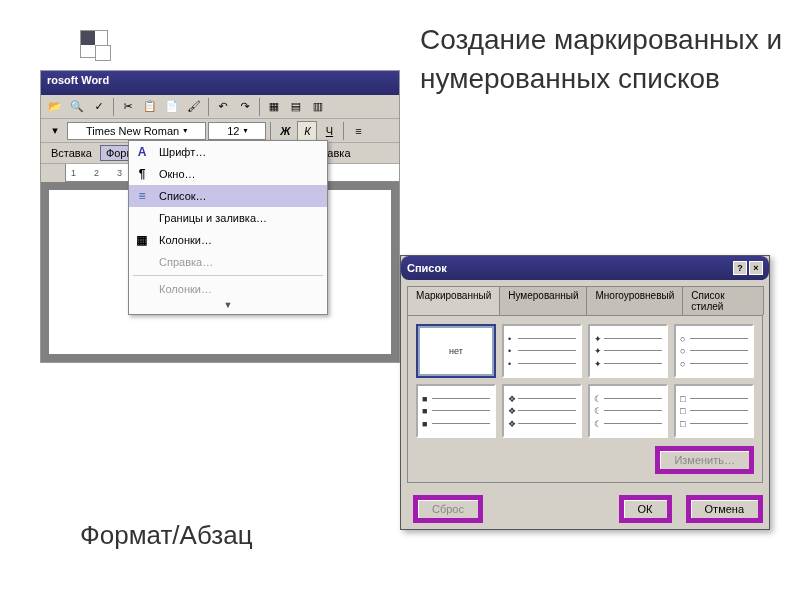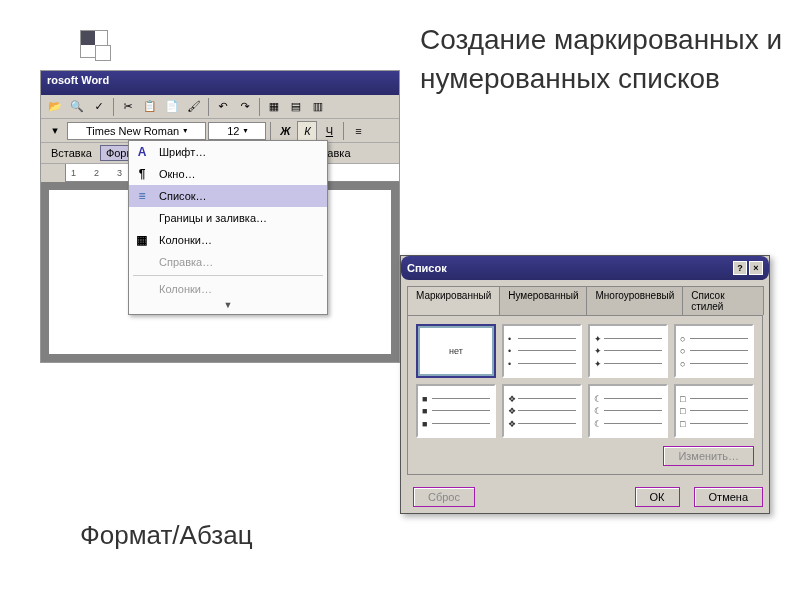--- a/index.html
+++ b/index.html
@@ -43,21 +43,21 @@
 .tab { padding:3px 8px; font-size:10px; border:1px solid #888; border-bottom:none; background:#d4d0c8; margin-right:-1px; }
 .tab.active { background:#d4d0c8; position:relative; z-index:2; }
 .tab:not(.active) { background:#c4c0b8; }
 .tab-panel { margin:0 6px 6px 6px; border:1px solid #888; background:#d4d0c8; padding:8px; }
 .grid { display:grid; grid-template-columns:repeat(4,1fr); gap:6px; }
 .preview { border:2px inset #fff; background:#fff; height:54px; padding:6px 4px; display:flex; flex-direction:column; justify-content:space-around; font-size:9px; color:#333; }
 .preview.selected { border:2px solid #3a3a8a; box-shadow:0 0 0 2px #8ab inset; }
 .preview .line { height:1px; background:#888; position:relative; margin-left:10px; }
 .preview .bullet { position:absolute; left:-10px; top:-4px; font-size:9px; }
 .dlg-buttons { display:flex; justify-content:flex-end; gap:14px; padding:6px; }
-.btn { padding:3px 14px; font-size:11px; border:1px solid #a21caf; background:#d4d0c8; box-shadow:1px 1px 0 #fff inset; }
+.btn { padding:3px 14px; font-size:11px; border:5px solid #a21caf; background:#d4d0c8; box-shadow:1px 1px 0 #fff inset; }
 .btn.disabled { color:#888; }
 </style>
 </head>
 <body>
 
 <div class="bullet-sq2"></div>
 
 <div class="title-right">Создание маркированных и нумерованных списков</div>
 <div class="caption-bottom">Формат/Абзац</div>
 

